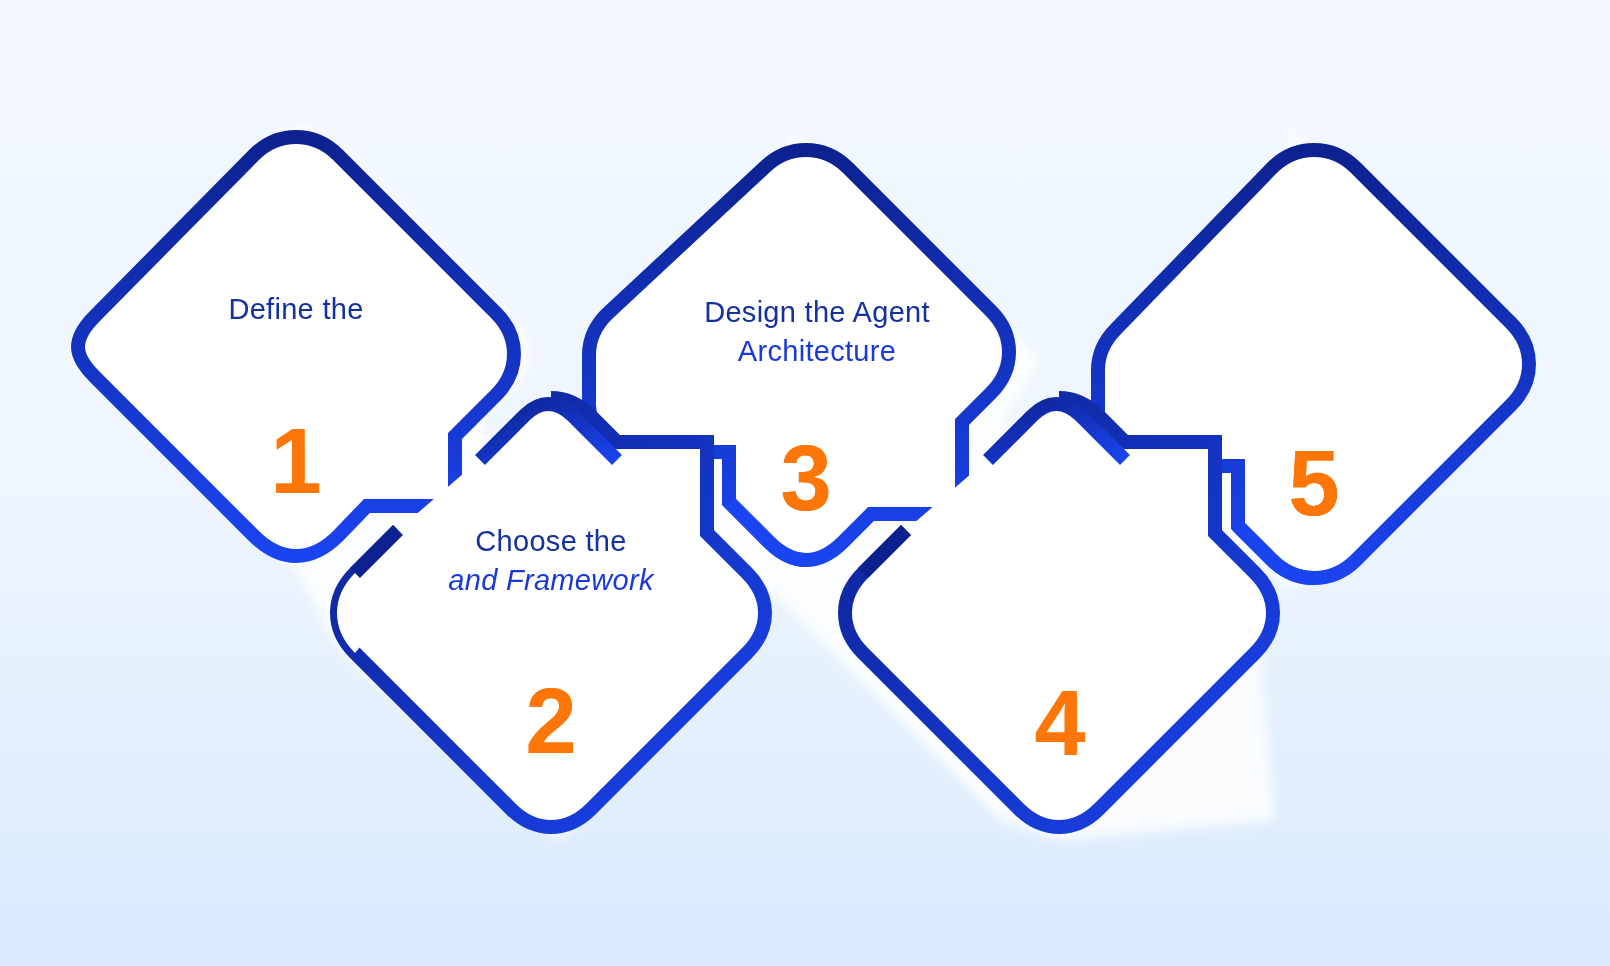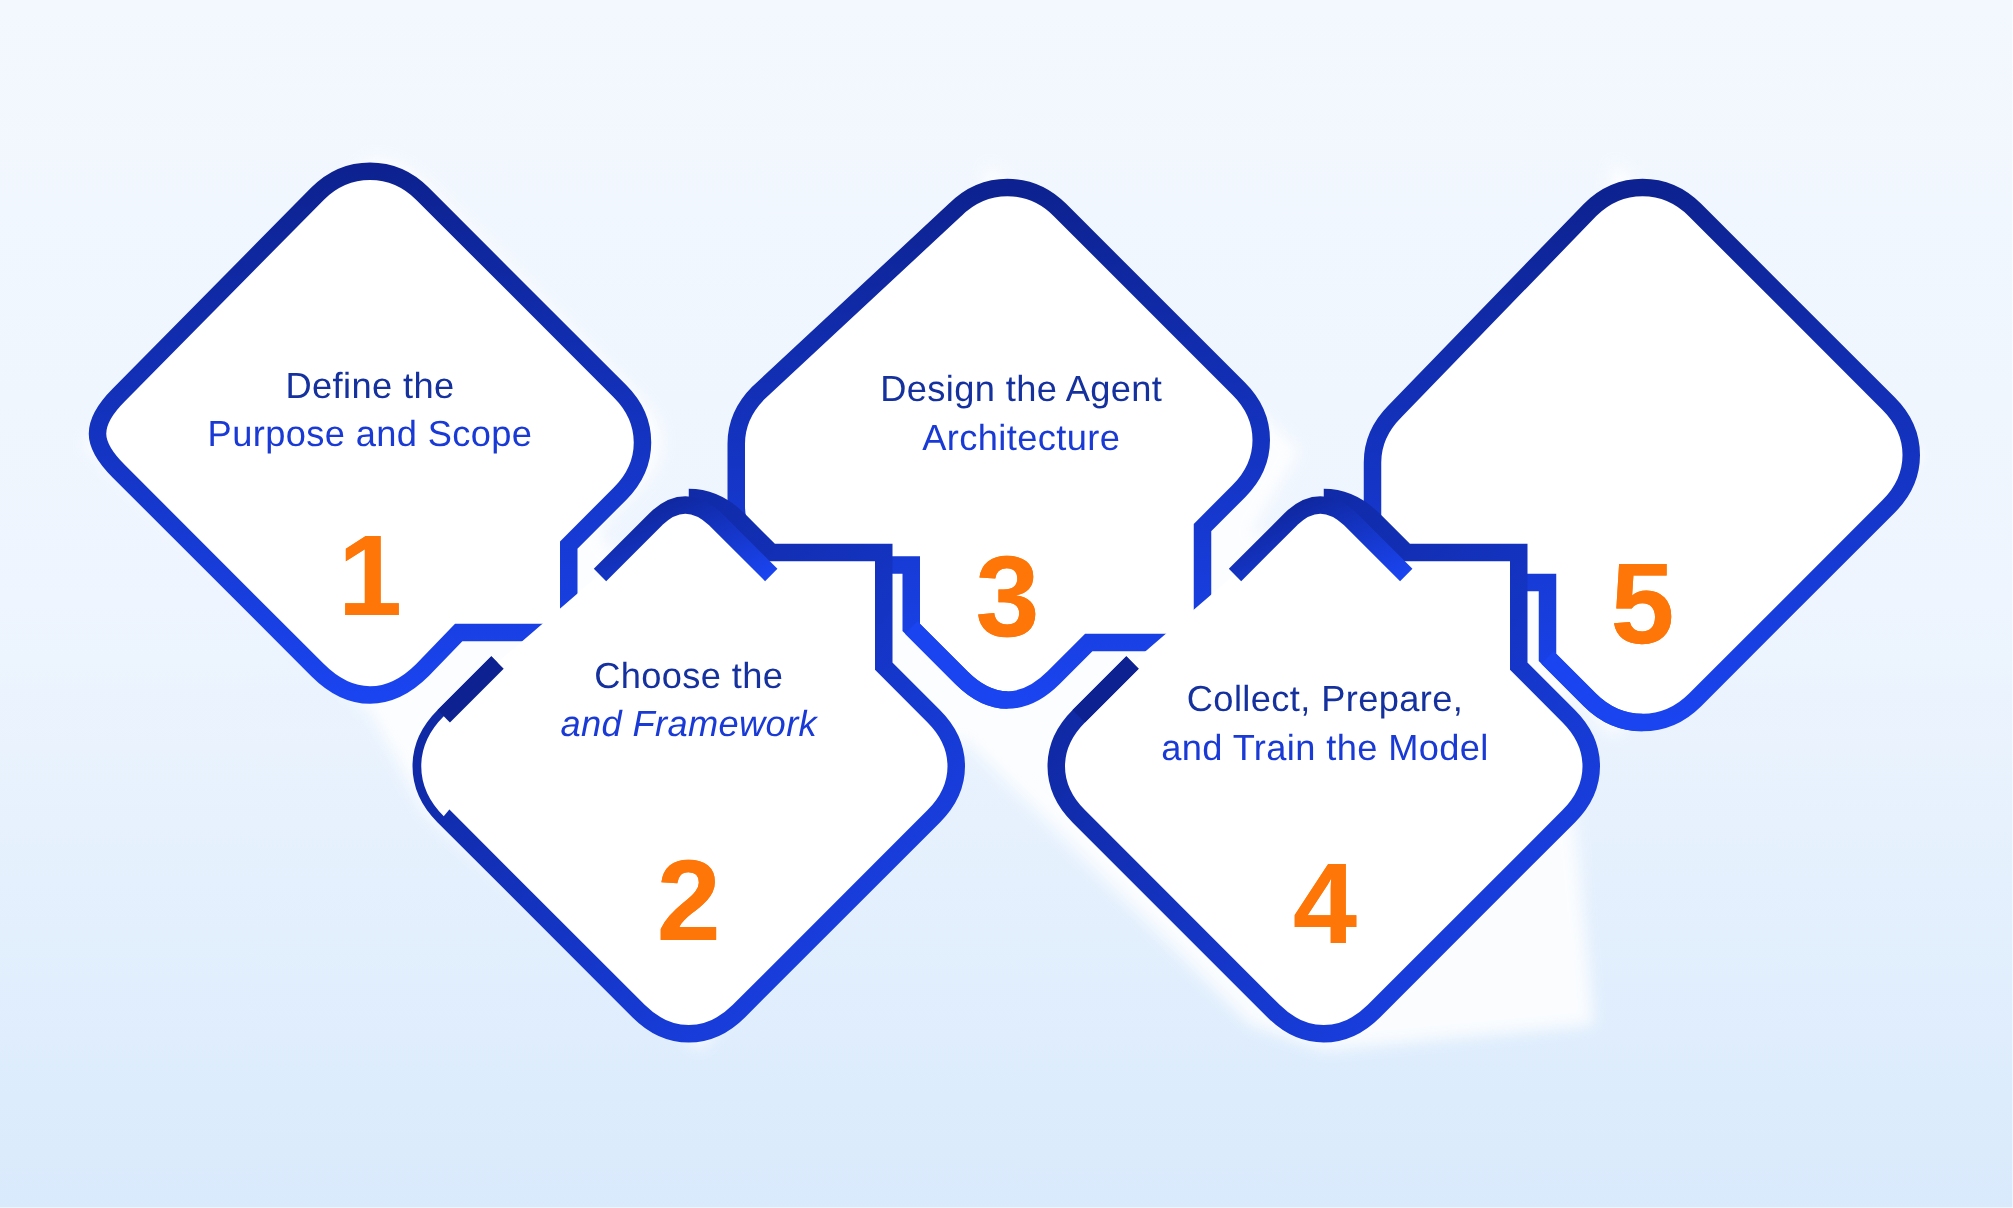--- a/index.html
+++ b/index.html
@@ -184,37 +184,32 @@
       <path d="M988 460 L1033 415 Q1056 393 1080 415 L1125 460" stroke="url(#strokeGradB)"></path>
       <path d="M729 502 L769 542 Q787 560 806 560" stroke="#1a44f0"></path>
       <path d="M1238 526 L1272 560 Q1290 578 1314 578" stroke="#1a44f0"></path>
       <path d="M398 530 L367 561 L355 573" stroke="#0d2290"></path>
       <path d="M906 530 L875 561 L863 573" stroke="#0d2290"></path>
     </g>
   </svg>
 
   <div class="step-label" style="left:296px; top:290px;">
     <span class="l1">Define the</span>
-    <span class="l2">Purpose and Scope</span>
   </div>
   <div class="step-number" style="left:296px; top:415px;">1</div>
 
   <div class="step-label" style="left:551px; top:522px;text-align:center;">
     <span class="l1">Choose the</span>
     <span class="l3">and Framework</span>
   </div>
   <div class="step-number" style="left:551px; top:675px;">2</div>
 
   <div class="step-label" style="left:802px; top:293px;margin-left:15px;">
     <span class="l1">Design the Agent</span>
     <span class="l2">Architecture</span>
   </div>
   <div class="step-number" style="left:806px; top:432px;">3</div>
 
-  <div class="step-label" style="left:1060px; top:541px;">
-    <span class="l1">Collect, Prepare,</span>
-    <span class="l2">and Train the Model</span>
-  </div>
   <div class="step-number" style="left:1060px; top:677px;">4</div>
 
   <div class="step-number" style="left:1314px; top:437px;">5</div>
 
 </div>
 
 </body></html>

